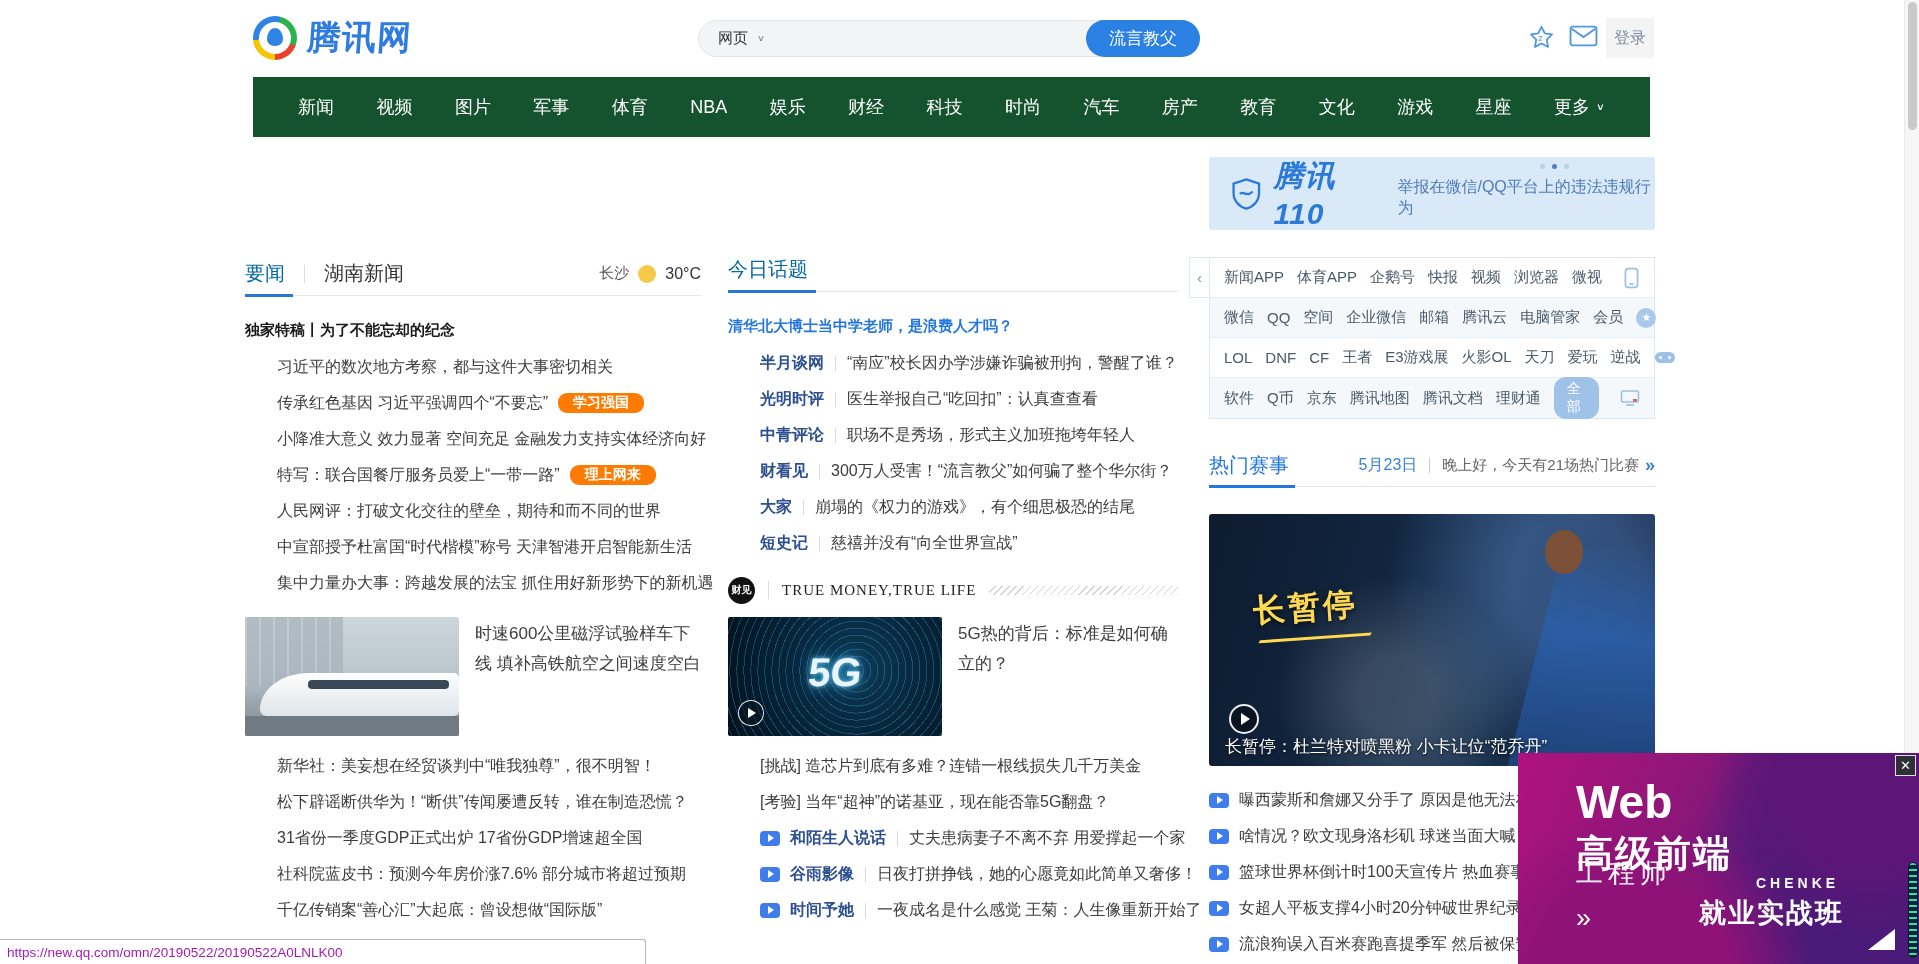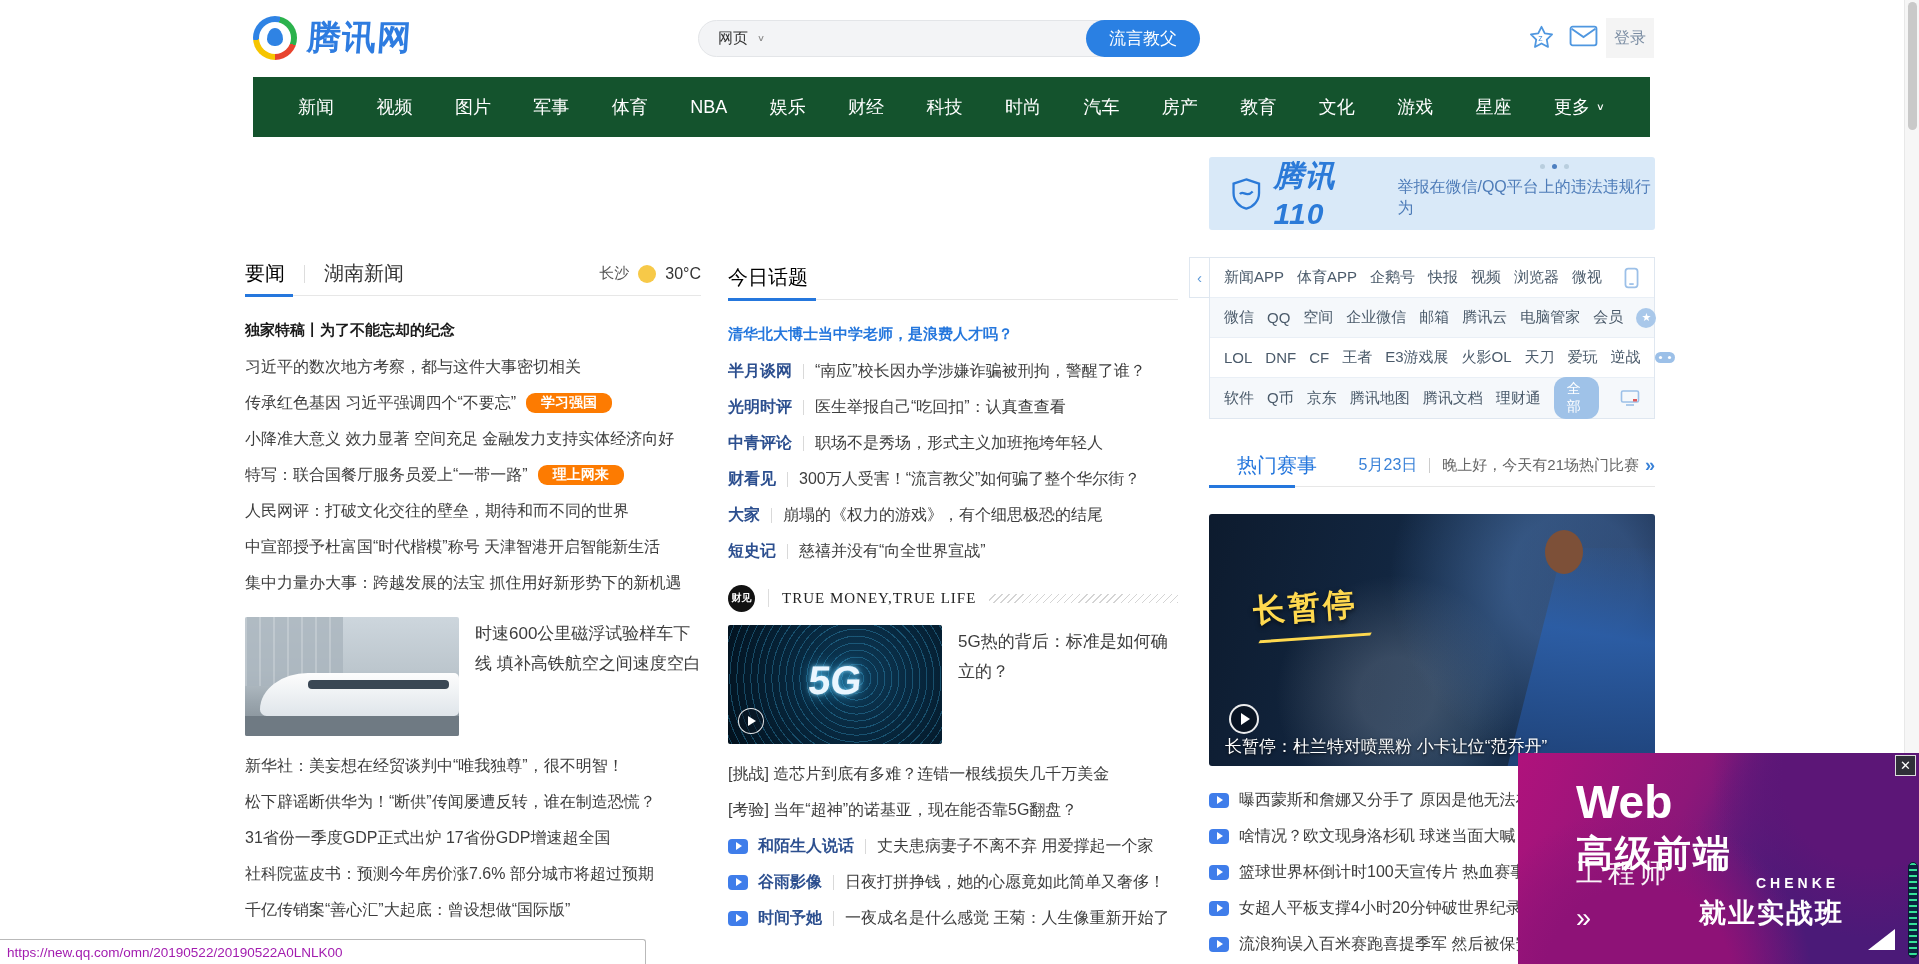--- a/index.html
+++ b/index.html
@@ -37,31 +37,31 @@
   
   .navbar { position:absolute; left:253px; top:77px; width:1397px; height:60px; background:#14532d; display:flex;
     align-items:center; justify-content:space-between; padding:0 45px; color:#fff; font-size:18px; }
   .nav-item { cursor:pointer; white-space:nowrap; }
   .nav-more { cursor:pointer; display:flex; align-items:center; gap:6px; }
   .nav-more .chev { color:#fff; font-size:12px; }
 
   
   .col { position:absolute; }
   .tabrow { position:relative; height:44px; border-bottom:1px solid #e7e7e7; display:flex; align-items:center; }
-  .tab-active { font-size:20px; color:#000000; cursor:pointer; }
+  .tab-active { font-size:20px; color:#0369a1; cursor:pointer; }
   .tab { font-size:20px; color:#333; cursor:pointer; }
   .tab-underline { position:absolute; left:0; bottom:-2px; height:3px; background:#2577dd; }
   .tab-sep { width:1px; height:18px; background:#ddd; margin:0 19px; }
   .weather { margin-left:auto; display:flex; align-items:center; gap:9px; font-size:15px; color:#555; }
   .sun-icon { width:18px; height:18px; border-radius:50%; background:#f7c948; }
   .weather-temp { font-size:16px; color:#333; }
 
   .headline { margin-top:25px; font-size:15px; font-weight:bold; color:#1a1a1a; cursor:pointer; white-space:nowrap; }
   .headline.blue { color:#2577dd; }
-  .news-list { margin-top:9px; }
+  .news-list { margin-top:9px;margin-left:32px; }
   .news-item { height:36px; display:flex; align-items:center; font-size:16px; color:#3d3d3d; cursor:pointer; white-space:nowrap; }
   .tag { margin-left:10px; background:#fd7b01; color:#fff; font-size:14px; font-weight:bold; padding:2px 15px; border-radius:9px; line-height:1.1; }
   .src { font-weight:bold; color:#2c4f8f; }
   .sep { width:1px; height:15px; background:#d9d9d9; margin:0 11px; flex:none; }
 
   .photo-story { display:flex; gap:16px; margin:16px 0 12px; cursor:pointer; }
   .thumb { position:relative; width:214px; height:119px; border-radius:2px; overflow:hidden; flex:none; }
   .thumb-caption { font-size:17px; color:#3d3d3d; line-height:30px; padding-top:2px; width:226px; }
 
   .play-circle { position:absolute; left:10px; bottom:10px; width:26px; height:26px; border-radius:50%;
@@ -76,21 +76,21 @@
   .leftcol { left:245px; top:252px; width:456px; }
   .train-thumb { background:linear-gradient(180deg,#cdd6dd 0%,#bcc6cd 45%,#9aa5ad 72%,#7e8890 100%); }
   .train-bldg { position:absolute; left:0; top:0; width:46%; height:58%; background:#a9b4bd; opacity:.8;
     background-image:repeating-linear-gradient(90deg,rgba(255,255,255,.25) 0 2px,transparent 2px 14px); }
   .train-body { position:absolute; left:7%; right:0; bottom:17%; height:36%; background:linear-gradient(180deg,#fdfdfd,#dfe5ea);
     border-radius:58px 6px 6px 8px / 44px 6px 6px 8px; }
   .train-body::after { content:''; position:absolute; top:7px; left:24%; right:5%; height:9px; background:#3a4754; border-radius:4px; }
   .train-ground { position:absolute; left:0; right:0; bottom:0; height:17%; background:#6f7a83; }
 
   
-  .midcol { left:728px; top:256px; width:450px; }
+  .midcol { left:728px; top:248px; width:450px; }
   .brand-divider { display:flex; align-items:center; gap:13px; height:42px; margin-top:8px; }
   .brand-logo { width:27px; height:27px; border-radius:50%; background:#121212; color:#fff; font-size:10px; font-weight:bold;
     display:flex; align-items:center; justify-content:center; letter-spacing:0; }
   .brand-sep { width:1px; height:18px; background:#ddd; }
   .brand-text { font-family:"Liberation Serif","DejaVu Serif",serif; font-size:15px; letter-spacing:1px; color:#222; }
   .hatch { flex:1; height:9px; background:repeating-linear-gradient(-45deg,#d4d4d4 0 1px,transparent 1px 5px); }
   .g5-thumb { background:radial-gradient(circle at 60% 42%,#0e3a57 0%,#07263c 45%,#02101c 100%); }
   .g5-dots { position:absolute; inset:0;
     background:repeating-radial-gradient(circle at 60% 45%,rgba(64,180,229,.30) 0 1px,transparent 1px 7px); }
   .g5-text { position:absolute; left:50%; top:46%; transform:translate(-50%,-50%) skewX(-6deg); font-size:40px; font-weight:bold;
@@ -113,21 +113,21 @@
   .qlink { cursor:pointer; white-space:nowrap; }
   .qicon { margin-left:auto; flex:none; display:flex; align-items:center; }
   .star-circle { width:20px; height:20px; border-radius:50%; background:#a9c8ea; color:#fff; font-size:11px;
     display:flex; align-items:center; justify-content:center; }
   .all-pill { margin-left:auto; background:#9fc2e8; color:#fff; border-radius:12px; padding:3px 13px; font-size:14px; cursor:pointer; }
   .all-pill + .qicon { margin-left:8px; }
   .collapse { position:absolute; left:-21px; top:-1px; width:21px; height:41px; border:1px solid #dfe7f0; background:#fff;
     display:flex; align-items:center; justify-content:center; color:#5e9ad8; font-size:15px; cursor:pointer; }
 
   .sports-head { position:relative; margin-top:25px; height:43px; border-bottom:1px solid #e7e7e7; display:flex; align-items:center; }
-  .sports-title { font-size:20px; color:#2577dd; cursor:pointer;margin-left:28px; }
+  .sports-title { font-size:20px; color:#2577dd; cursor:pointer; }
   .sports-date { margin-left:auto; font-size:16px; color:#3a82d8; }
   .sports-sep { width:1px; height:15px; background:#ccc; margin:0 12px; }
   .sports-greet { font-size:15px; color:#666; }
   .arrow2 { color:#3a82d8; font-size:18px; font-weight:bold; margin-left:6px; cursor:pointer; }
 
   .sports-video { position:relative; margin-top:27px; width:446px; height:252px; border-radius:3px; overflow:hidden; cursor:pointer;
     background:radial-gradient(circle at 82% 26%,rgba(80,120,180,.5) 0 16%,transparent 45%),
                radial-gradient(circle at 42% 72%,rgba(225,230,240,.18) 0 12%,transparent 38%),
                linear-gradient(105deg,#0d1b2e 0%,#122640 38%,#1a3350 62%,#0c1830 100%); }
   .sv-fig-r { position:absolute; right:-12px; top:34px; width:168px; height:100%; opacity:.9;

